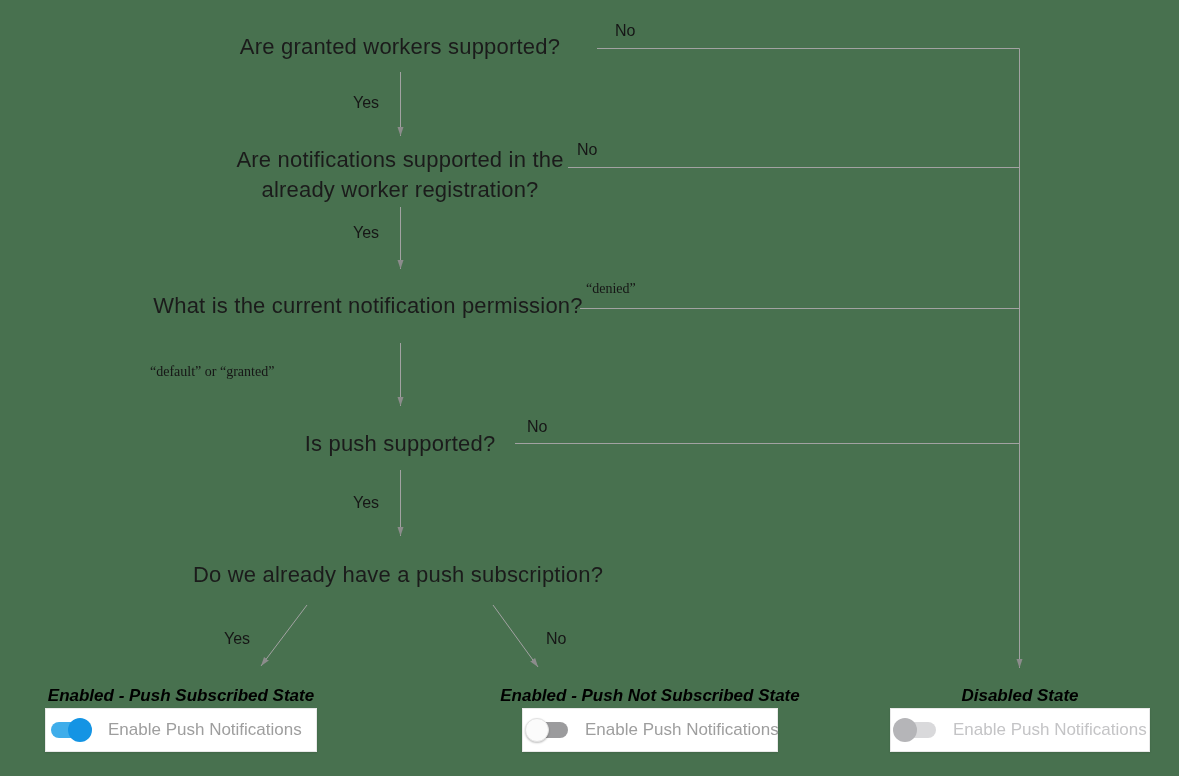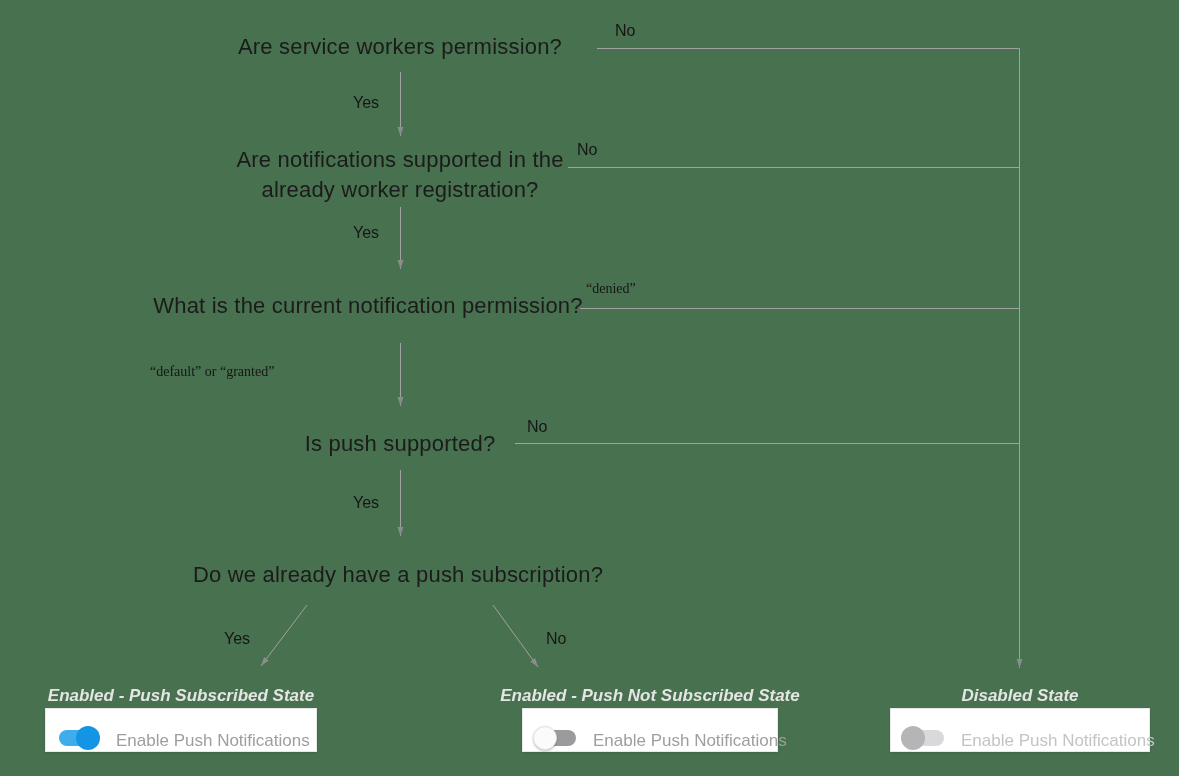--- a/index.html
+++ b/index.html
@@ -33,35 +33,35 @@
     color:#161616;
     white-space:nowrap;
   }
   .lbl.quoted{font-size:14px;font-family:Liberation Serif, serif;}
   .state-title{
     position:absolute;
     top:686px;
     font-size:17px;
     font-weight:bold;
     font-style:italic;
-    color:#e5e5e5;
+    color:#000000;
     text-align:center;
     white-space:nowrap;
   }
   .card{
     position:absolute;
     top:708px;
     height:44px;
     background:#ffffff;
     border:1px solid #e9e9e9;
     box-sizing:border-box;
     box-shadow:0 1px 2px rgba(0,0,0,0.10);
     display:flex;
-    align-items:flex-end;
-    padding-left:10px;
+    align-items:center;
+    padding-left:2px;
   }
   .card-label{
     font-size:17px;
     color:#9e9e9e;
     white-space:nowrap;
   }
   .card.disabled .card-label{color:#c4c4c6;}
   .toggle{
     position:relative;
     width:46px;
@@ -116,21 +116,21 @@
     <path d="M568 167.5 L1019.5 167.5" stroke="#a2a2a2" stroke-width="1" fill="none"></path>
     <path d="M580 308.5 L1019.5 308.5" stroke="#a2a2a2" stroke-width="1" fill="none"></path>
     <path d="M515 443.5 L1019.5 443.5" stroke="#a2a2a2" stroke-width="1" fill="none"></path>
 
     <path d="M1019.5 48.5 L1019.5 668" stroke="#a2a2a2" stroke-width="1" fill="none" marker-end="url(#arrow)"></path>
 
     <path d="M307 605 L261 666" stroke="#a2a2a2" stroke-width="1" fill="none" marker-end="url(#arrow)"></path>
     <path d="M493 605 L538 667" stroke="#a2a2a2" stroke-width="1" fill="none" marker-end="url(#arrow)"></path>
   </svg>
 
-  <div class="q" style="left:200px;top:32px;width:400px;">Are service workers permission?</div>
+  <div class="q" style="left:200px;top:32px;width:400px;">Are granted workers supported?</div>
   <div class="q" style="left:225px;top:145px;width:350px;">Are notifications supported in the already worker registration?</div>
   <div class="q" style="left:250px;top:429px;width:300px;">Is push supported?</div>
   <div class="q" style="left:118px;top:291px;width:500px;">What is the current notification permission?</div>
   <div class="q" style="left:148px;top:560px;width:500px;">Do we already have a push subscription?</div>
 
   <div class="lbl" style="left:353px;top:94px;">Yes</div>
   <div class="lbl" style="left:615px;top:22px;">No</div>
   <div class="lbl" style="left:353px;top:224px;">Yes</div>
   <div class="lbl" style="left:577px;top:141px;">No</div>
   <div class="lbl quoted" style="left:586px;top:281px;">“denied”</div>

